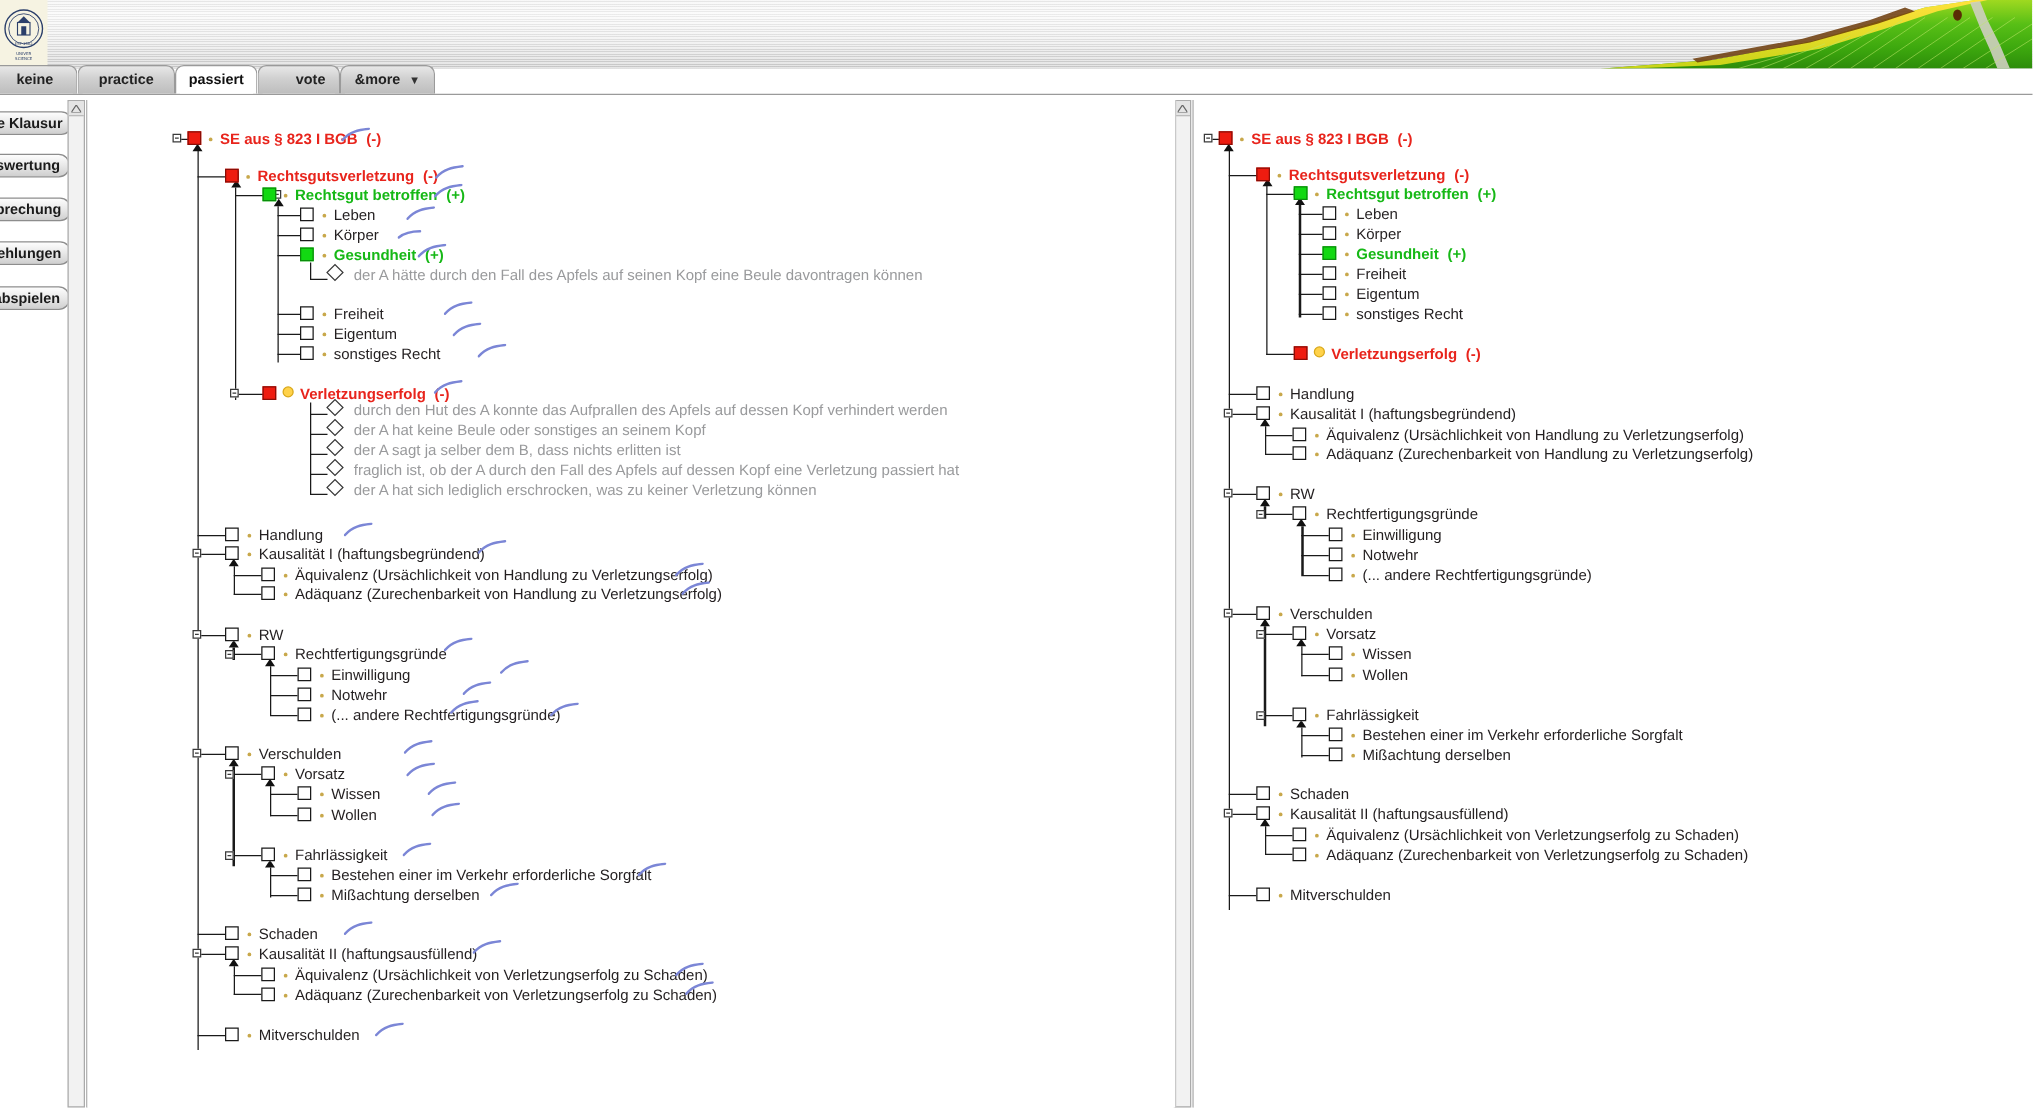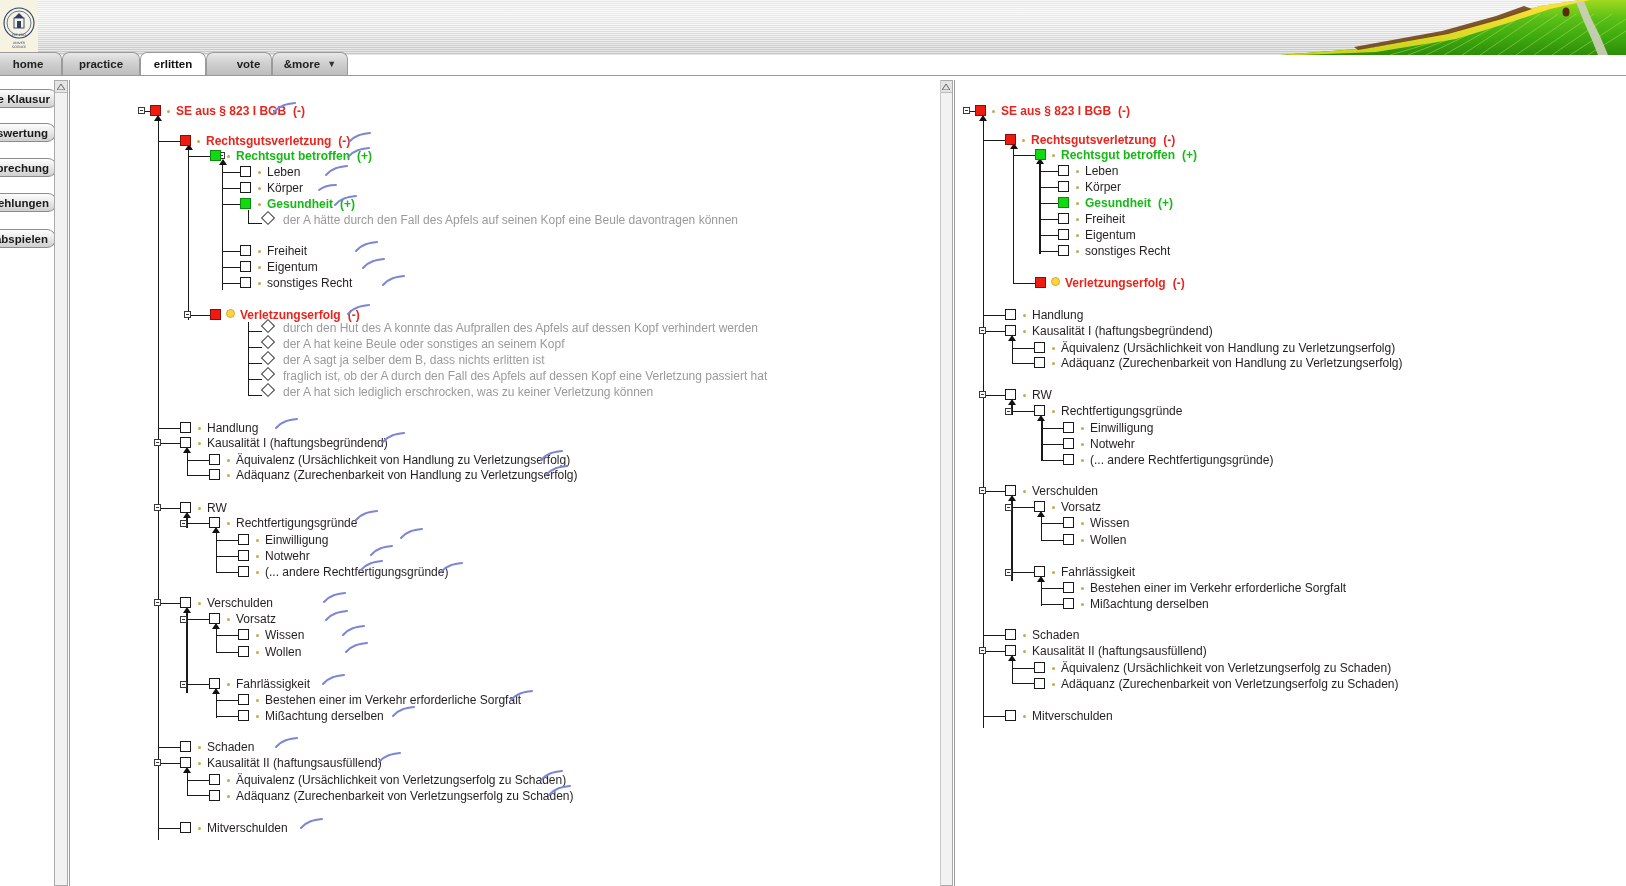--- a/index.html
+++ b/index.html
@@ -190,27 +190,27 @@
       <rect x="15" y="15" width="4" height="7" fill="#2b3f6b"></rect>
       <text x="17" y="30" font-size="3" text-anchor="middle" fill="#2b3f6b" font-family="DejaVu Sans">EST 1502</text>
       <text x="17" y="38" font-size="3.2" text-anchor="middle" fill="#2b3f6b" font-family="DejaVu Sans">UNIVER</text>
       <text x="17" y="42" font-size="3.2" text-anchor="middle" fill="#2b3f6b" font-family="DejaVu Sans">SCIENCE</text>
     </svg>
   </div>
 </div>
 
 <div class="tabbar">
   <div class="tab" style="left:-6px;width:68px;">
-    <span>home</span>
+    <span>keine</span>
   </div>
   <div class="tab" style="left:62px;width:78px;">
     <span>practice</span>
   </div>
   <div class="tab active" style="left:140px;width:66px;">
-    <span>erlitten</span>
+    <span>passiert</span>
   </div>
   <div class="tab" style="left:206px;width:66px;padding-left:19px;">
     <span>vote</span>
   </div>
   <div class="tab" style="left:272px;width:76px;">
     <span>&amp;more</span>
     <span class="caret">▼</span>
   </div>
 </div>
 <div class="tabline"></div>

